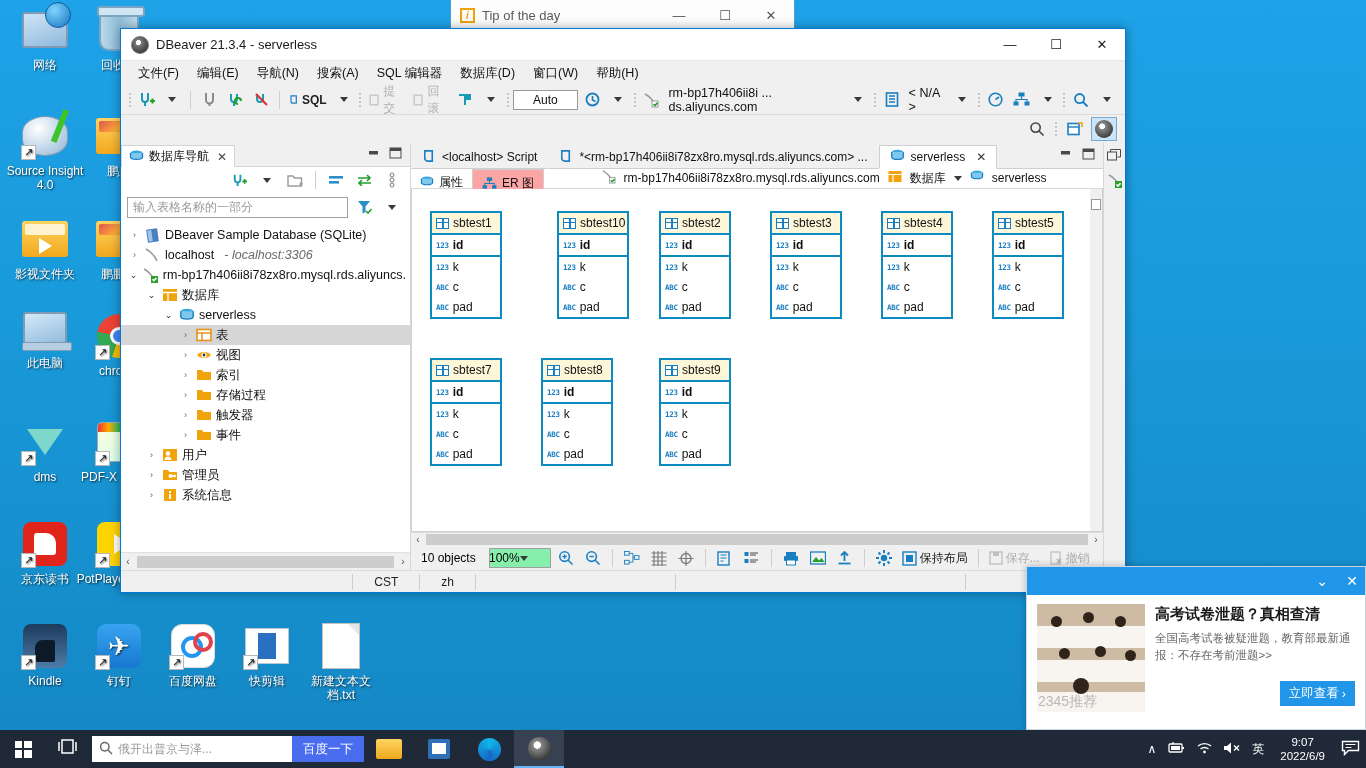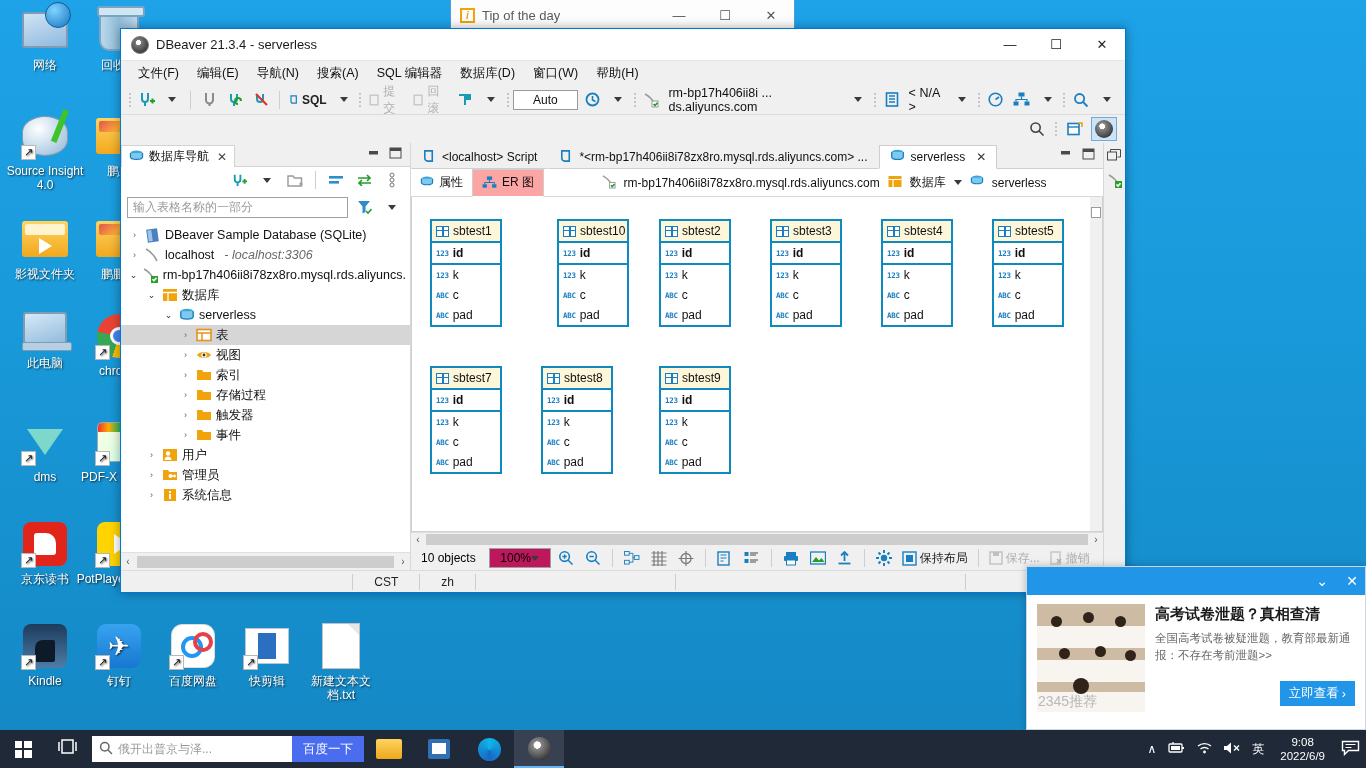--- a/index.html
+++ b/index.html
@@ -137,42 +137,42 @@
   .nav-scroll .ar { width:14px; text-align:center; font-size:10px; color:#555;}
 
   
   .edit-panel { flex:1; display:flex; flex-direction:column; min-width:0; background:#f0f0f0;}
   .ed-tabrow { height:26px; display:flex; align-items:flex-end; background:#f0f0f0;}
   .ed-tab { height:24px; display:flex; align-items:center; gap:6px; padding:0 10px; font-size:12px; color:#111;
      border:1px solid transparent; border-bottom:1px solid #cfcfcf; }
   .ed-tab.active { background:#fff; border:1px solid #cfcfcf; border-bottom:1px solid #fff; }
   .ed-tabrow .fill { flex:1; border-bottom:1px solid #cfcfcf; height:24px;}
   .ed-tabrow .ctl { display:flex; align-items:center; gap:9px; padding:0 8px 3px; border-bottom:1px solid #cfcfcf; height:24px;}
-  .ed-sub { height:28px; background:#fff; display:flex; align-items:center; border-bottom:1px solid #d8d8d8; }
+  .ed-sub { height:20px; background:#fff; display:flex; align-items:flex-start; border-bottom:1px solid #d8d8d8; }
   .sub-tab { height:27px; display:flex; align-items:center; gap:5px; padding:0 9px; font-size:12px; color:#111;}
   .sub-tab.active { border:1px solid #cfcfcf; border-bottom:1px solid #fff; background:#fca5a5; height:28px;}
   .sub-right { flex:1; display:flex; align-items:center; justify-content:center; gap:8px; font-size:12px; color:#111;}
   .canvas { flex:1; background:#fff; position:relative; overflow:hidden; border:1px solid #d0d0d0; border-top:none;}
   .erbox { position:absolute; background:#fff; border:2px solid #0d8bc1; width:72px; }
   .er-head { background:#fdf6d8; border-bottom:2px solid #0d8bc1; height:22px; display:flex; align-items:center; gap:4px;
      padding:0 4px; font-size:12px; color:#111;}
   .er-key { border-bottom:2px solid #0d8bc1; height:22px; display:flex; align-items:center; gap:4px; padding:0 4px;
      font-size:12px; font-weight:bold; color:#111;}
   .er-col { height:20px; display:flex; align-items:center; gap:4px; padding:0 4px; font-size:12px; color:#111;}
   .gi { font-size:7.5px; font-weight:bold; color:#1a7fc1; letter-spacing:-.3px; flex:0 0 auto; font-family:"DejaVu Sans Mono",monospace;}
   .gi-table { width:13px;height:11px;background:#fff;border:1.5px solid #1a7fc1;position:relative;flex:0 0 13px;}
   .gi-table:after{content:"";position:absolute;left:0;top:3px;right:0;height:1.5px;background:#1a7fc1;}
   .gi-table:before{content:"";position:absolute;left:5px;top:0;bottom:0;width:1.5px;background:#1a7fc1;}
   .canvas-scroll-v { position:absolute; right:0; top:0; bottom:0; width:12px; background:#f0f0f0;}
   .canvas-scroll-h { height:14px; background:#f0f0f0; display:flex; align-items:center; border-top:1px solid #ddd;}
   .canvas-scroll-h .thumb { flex:1; height:11px; background:#cdcdcd; margin:0 1px;}
   .canvas-scroll-h .ar { width:14px; text-align:center; font-size:10px; color:#555;}
   .er-toolbar { height:24px; background:#f0f0f0; display:flex; align-items:center; gap:3px; padding:0 6px; font-size:12px;}
-  .zoom-sel { width:62px; height:20px; border:1px solid #a0a0a0; background:#be185d; display:flex; align-items:center;
-     justify-content:center; padding:0 2px; font-size:12px;}
+  .zoom-sel { width:62px; height:20px; border:1px solid #a0a0a0; background:#86efac; display:flex; align-items:center;
+     justify-content:flex-end; padding:0 22px; font-size:12px;}
   .statusbar { height:22px; background:#f0f0f0; display:flex; align-items:center; border-top:1px solid #dcdcdc; font-size:12px; color:#222;}
   .sb-cell { border-left:1px solid #cdcdcd; height:16px; display:flex; align-items:center; padding:0 21px;}
 
   
   .right-strip { width:22px; background:#f0f0f0; border-left:1px solid #d7d7d7; display:flex; flex-direction:column;
      align-items:center; gap:8px; padding-top:6px;}
 
   
   #ad {
     position:absolute; left:1026px; top:566px; width:340px; height:164px;
@@ -1271,21 +1271,21 @@
         </svg>
     </span>
     <span>
       <svg width="19" height="14" viewBox="0 0 19 14">
           <path d="M1 5h3l4-3.5v11L4 9H1z" fill="#fff"></path>
           <path d="M11 4.5l5 5M16 4.5l-5 5" stroke="#fff" stroke-width="1.4"></path>
         </svg>
     </span>
     <span>英</span>
     <span class="clock">
-      <div>9:08</div>
+      <div>9:07</div>
       <div>2022/6/9</div>
     </span>
     <span>
       <svg width="19" height="16" viewBox="0 0 19 16">
           <path d="M1.5 1.5h16v9h-10l-4 4v-4h-2z" stroke="#fff" stroke-width="1.4" fill="none"></path>
           <path d="M4.5 4.5h10M4.5 7.5h6" stroke="#fff" stroke-width="1.2"></path>
         </svg>
     </span>
   </div>
 </div>

